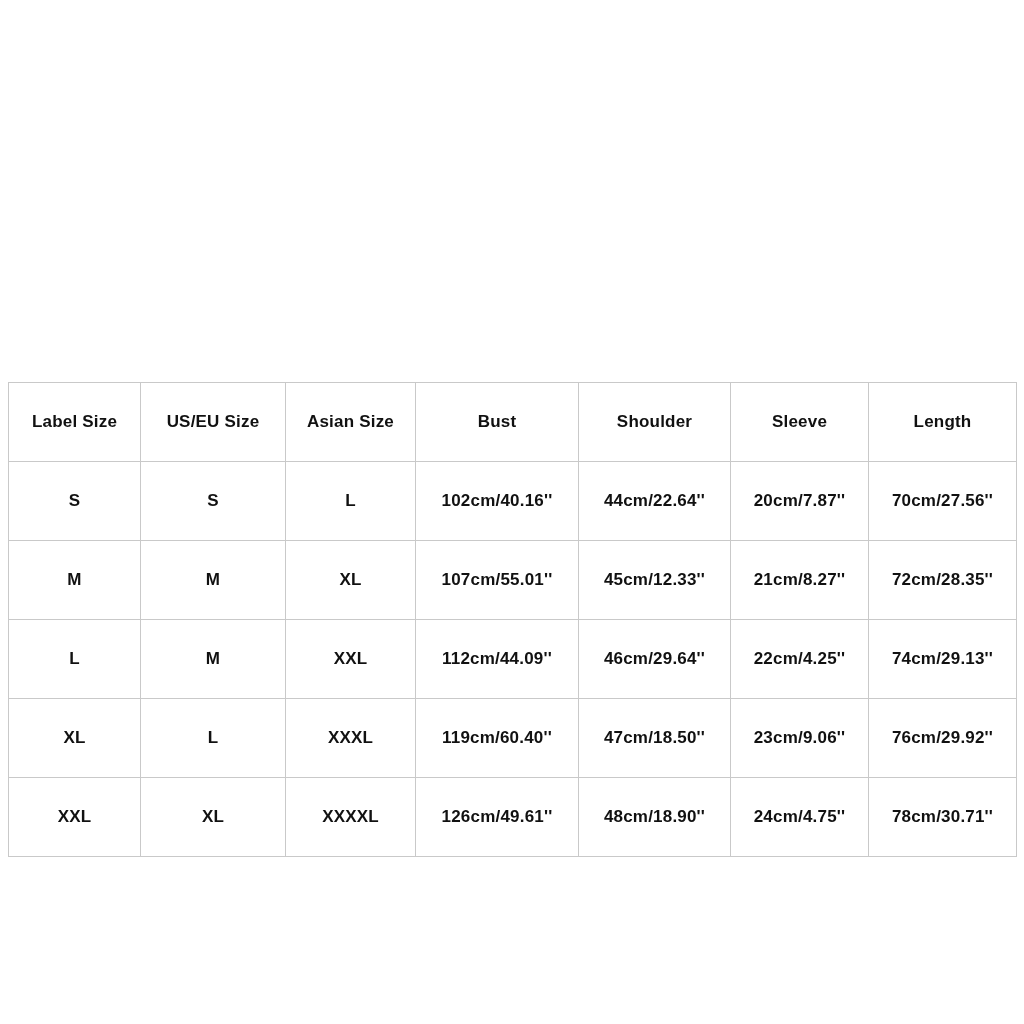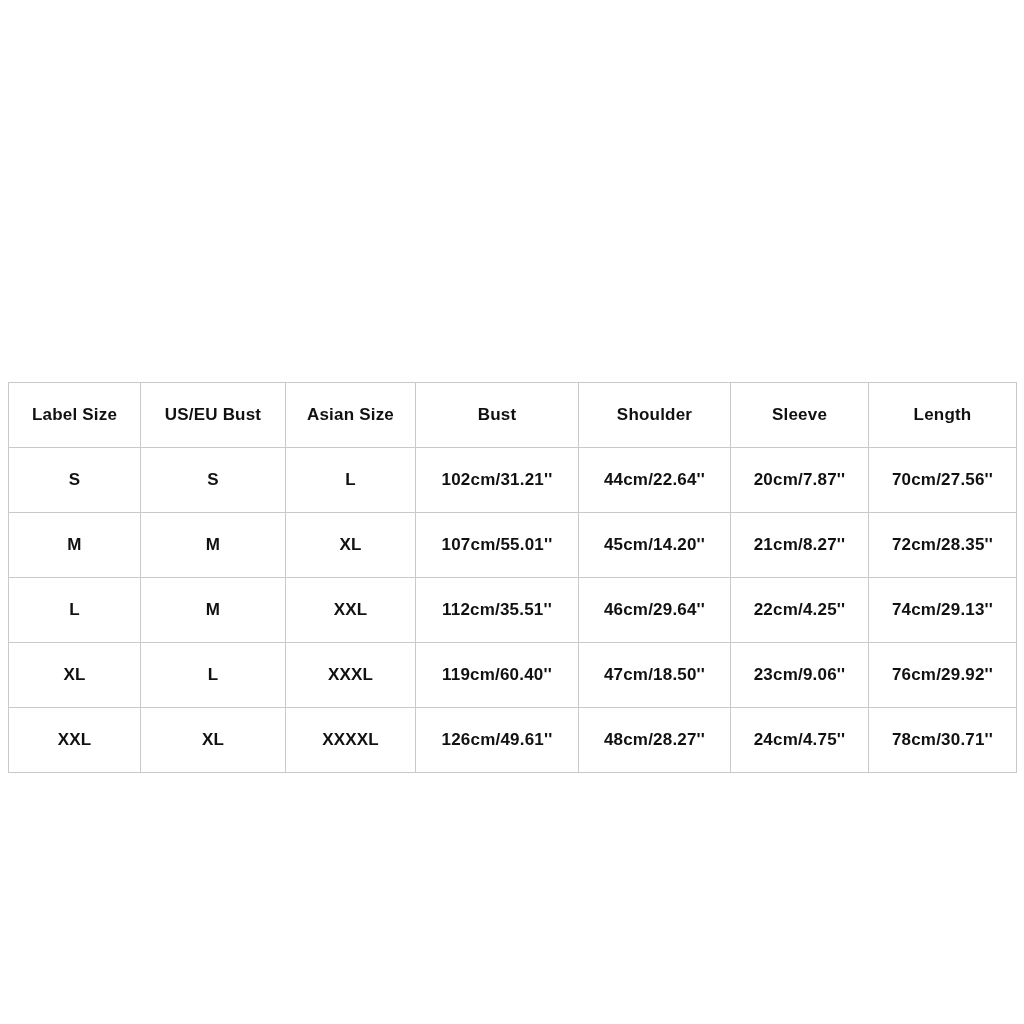--- a/index.html
+++ b/index.html
@@ -30,21 +30,21 @@
   }
 
   table.size-chart td,
   table.size-chart th {
     border: 1px solid #c9c9c9;
     text-align: center;
     vertical-align: middle;
     font-weight: bold;
     color: #111111;
     font-size: 17px;
-    padding: 11px;
+    padding: 18px;
     height: 42px;
     line-height: 42px;
     white-space: nowrap;
     letter-spacing: 0.2px;
   }
 
   table.size-chart thead th {
     height: 42px;
     line-height: 42px;
     font-size: 17px;
@@ -69,69 +69,69 @@
         <col class="c1">
         <col class="c2">
         <col class="c3">
         <col class="c4">
         <col class="c5">
         <col class="c6">
     </colgroup>
     <thead>
       <tr>
         <th>Label Size</th>
-        <th>US/EU Bust</th>
+        <th>US/EU Size</th>
         <th>Asian Size</th>
         <th>Bust</th>
         <th>Shoulder</th>
         <th>Sleeve</th>
         <th>Length</th>
       </tr>
     </thead>
     <tbody>
       <tr>
         <td>S</td>
         <td>S</td>
         <td>L</td>
-        <td>102cm/31.21''</td>
+        <td>102cm/40.16''</td>
         <td>44cm/22.64''</td>
         <td>20cm/7.87''</td>
         <td>70cm/27.56''</td>
       </tr>
       <tr>
         <td>M</td>
         <td>M</td>
         <td>XL</td>
         <td>107cm/55.01''</td>
-        <td>45cm/14.20''</td>
+        <td>45cm/12.33''</td>
         <td>21cm/8.27''</td>
         <td>72cm/28.35''</td>
       </tr>
       <tr>
         <td>L</td>
         <td>M</td>
         <td>XXL</td>
-        <td>112cm/35.51''</td>
+        <td>112cm/44.09''</td>
         <td>46cm/29.64''</td>
         <td>22cm/4.25''</td>
         <td>74cm/29.13''</td>
       </tr>
       <tr>
         <td>XL</td>
         <td>L</td>
         <td>XXXL</td>
         <td>119cm/60.40''</td>
         <td>47cm/18.50''</td>
         <td>23cm/9.06''</td>
         <td>76cm/29.92''</td>
       </tr>
       <tr>
         <td>XXL</td>
         <td>XL</td>
         <td>XXXXL</td>
         <td>126cm/49.61''</td>
-        <td>48cm/28.27''</td>
+        <td>48cm/18.90''</td>
         <td>24cm/4.75''</td>
         <td>78cm/30.71''</td>
       </tr>
     </tbody>
   </table>
 </div>
 
 </body></html>

